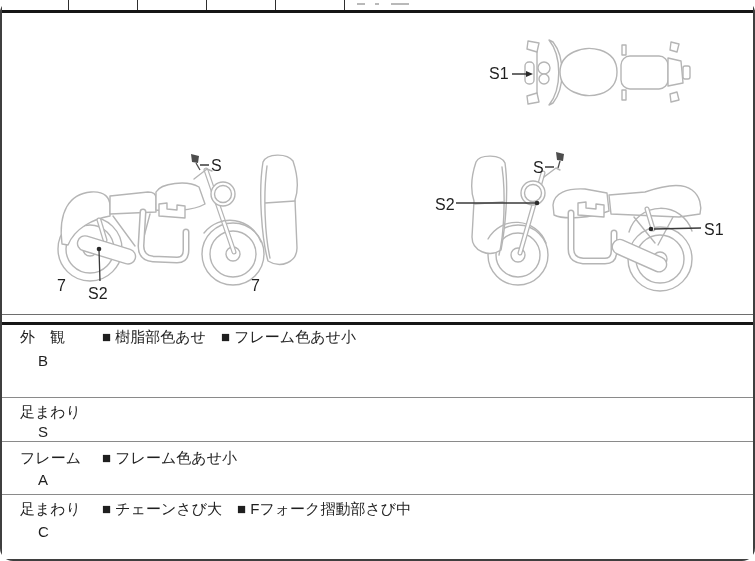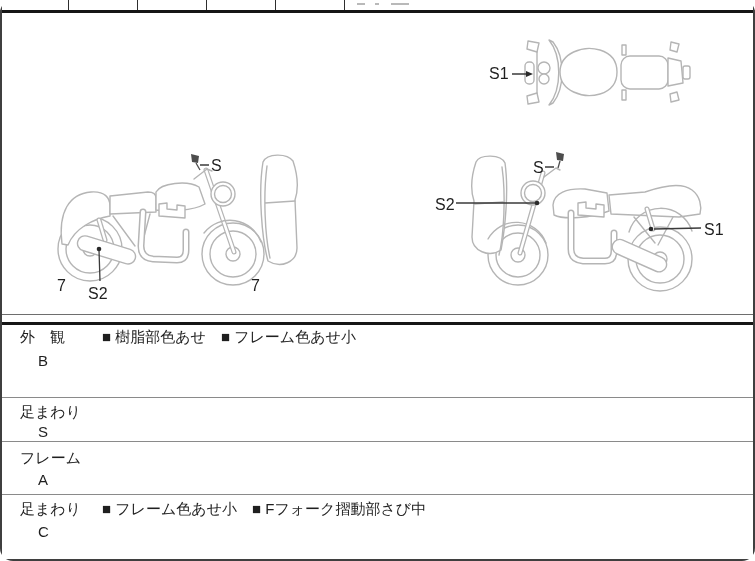--- a/index.html
+++ b/index.html
@@ -178,24 +178,25 @@
       <span class="content">■ 樹脂部色あせ　■ フレーム色あせ小</span>
     </div>
     <div class="row r2">
       <span class="label">足まわり</span>
       <span class="grade">S</span>
       <span class="content"></span>
     </div>
     <div class="row r3">
       <span class="label">フレーム</span>
       <span class="grade">A</span>
+      <span class="content">■ フレーム色あせ小</span>
     </div>
     <div class="row r4">
       <span class="label">足まわり</span>
       <span class="grade">C</span>
-      <span class="content">■ フレーム色あせ小　■ Fフォーク摺動部さび中</span>
+      <span class="content">■ チェーンさび大　■ Fフォーク摺動部さび中</span>
     </div>
   </div>
 
   <div class="b-left"></div>
   <div class="b-right"></div>
   <div class="b-bottom"></div>
 </div>
 
 </body></html>

